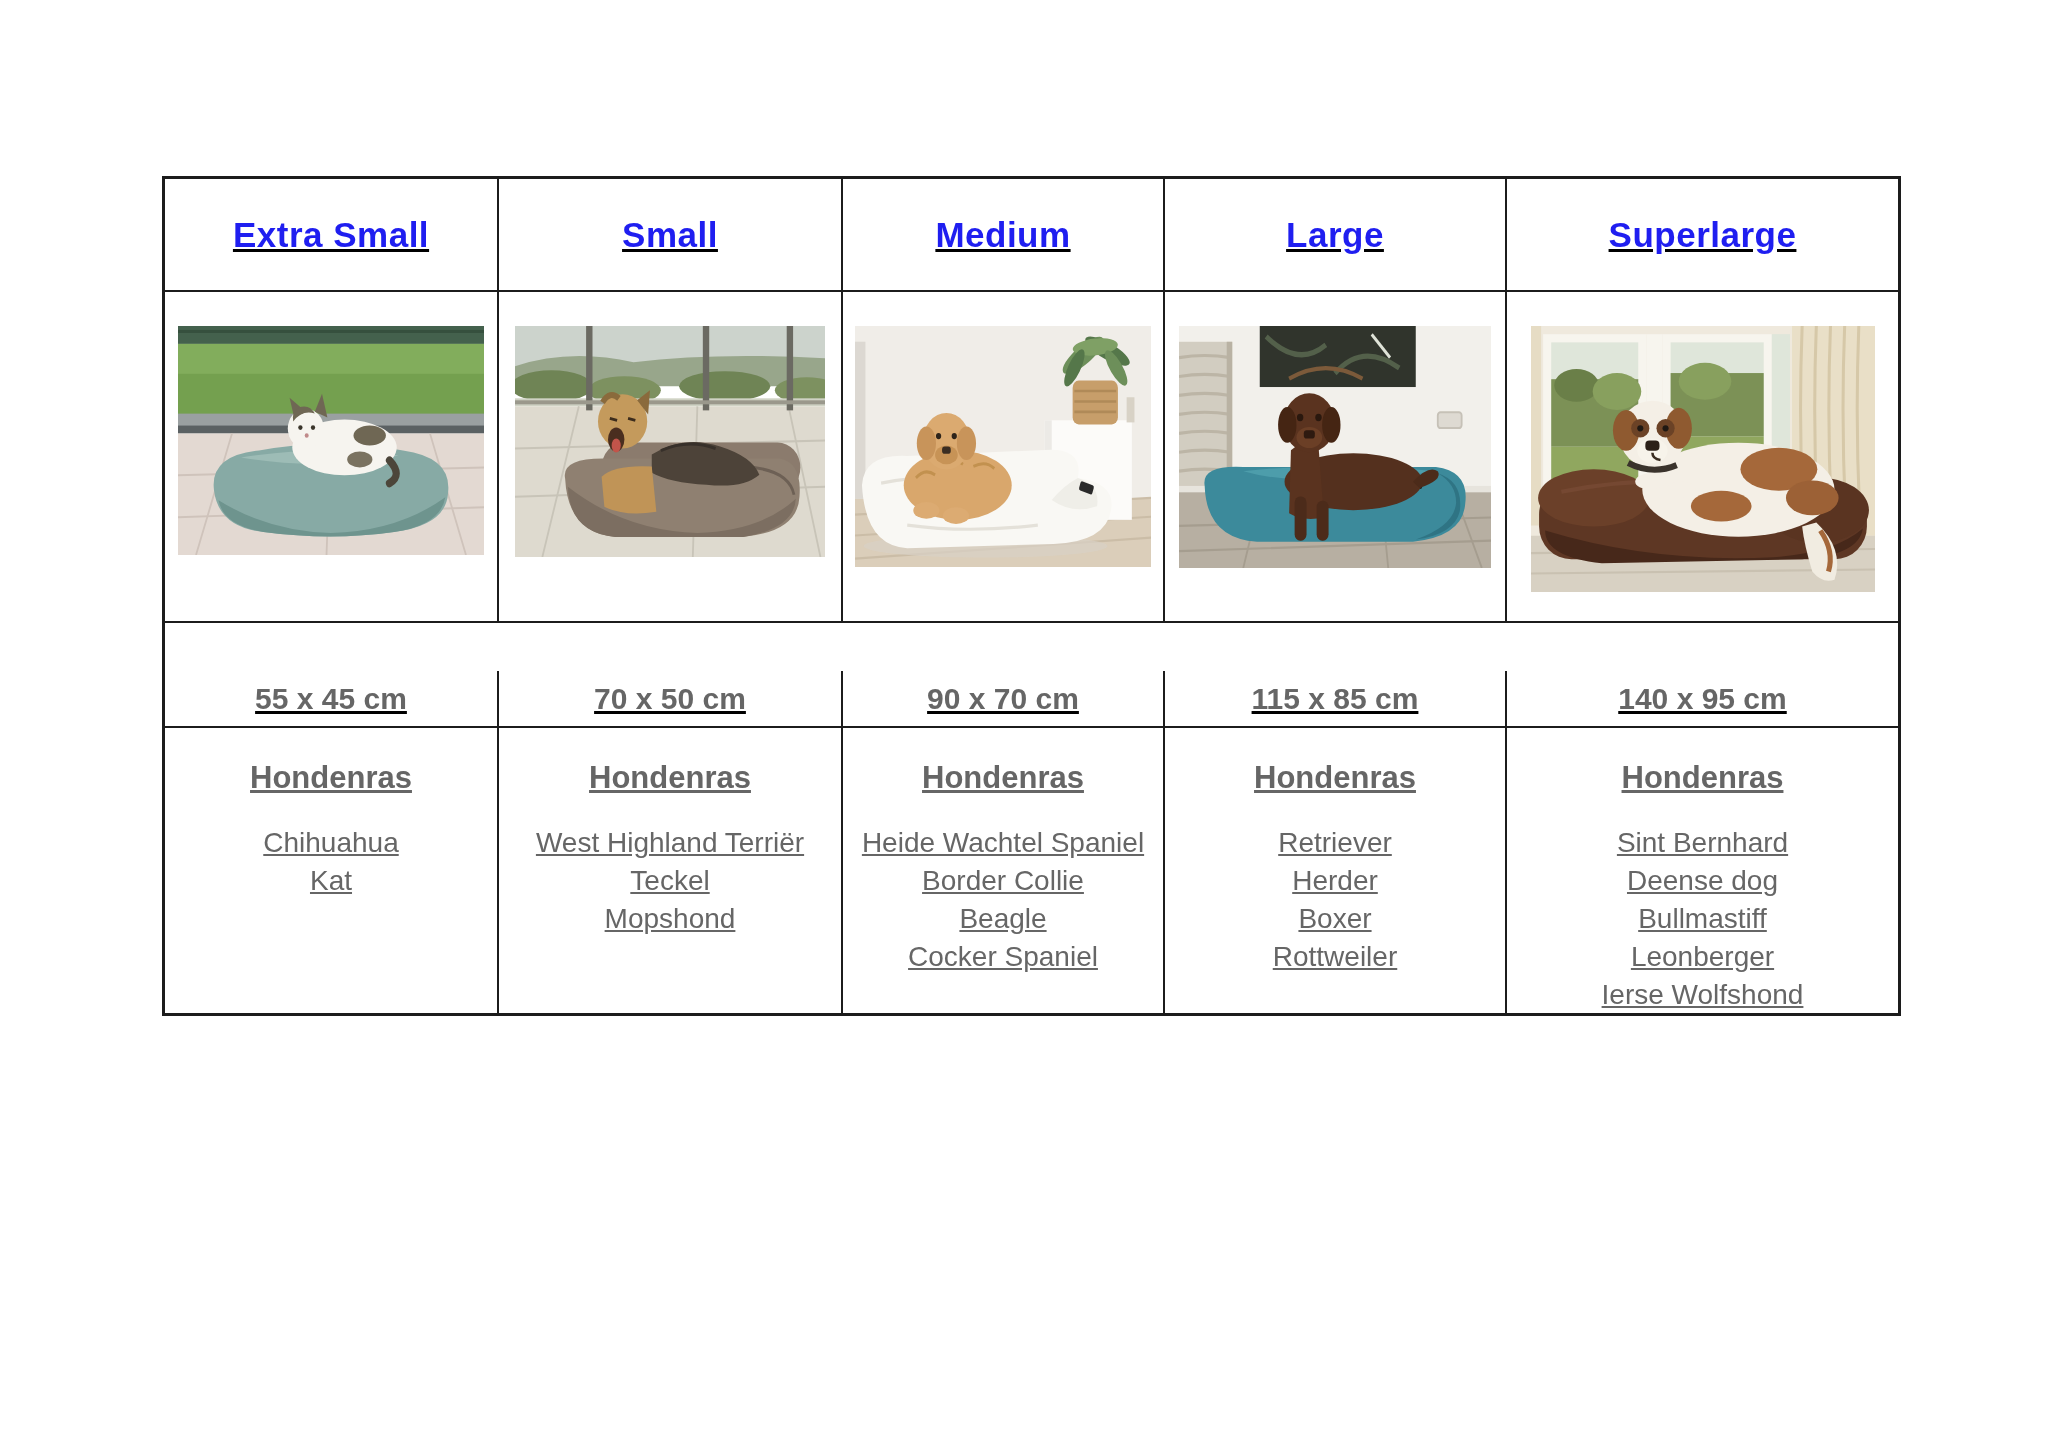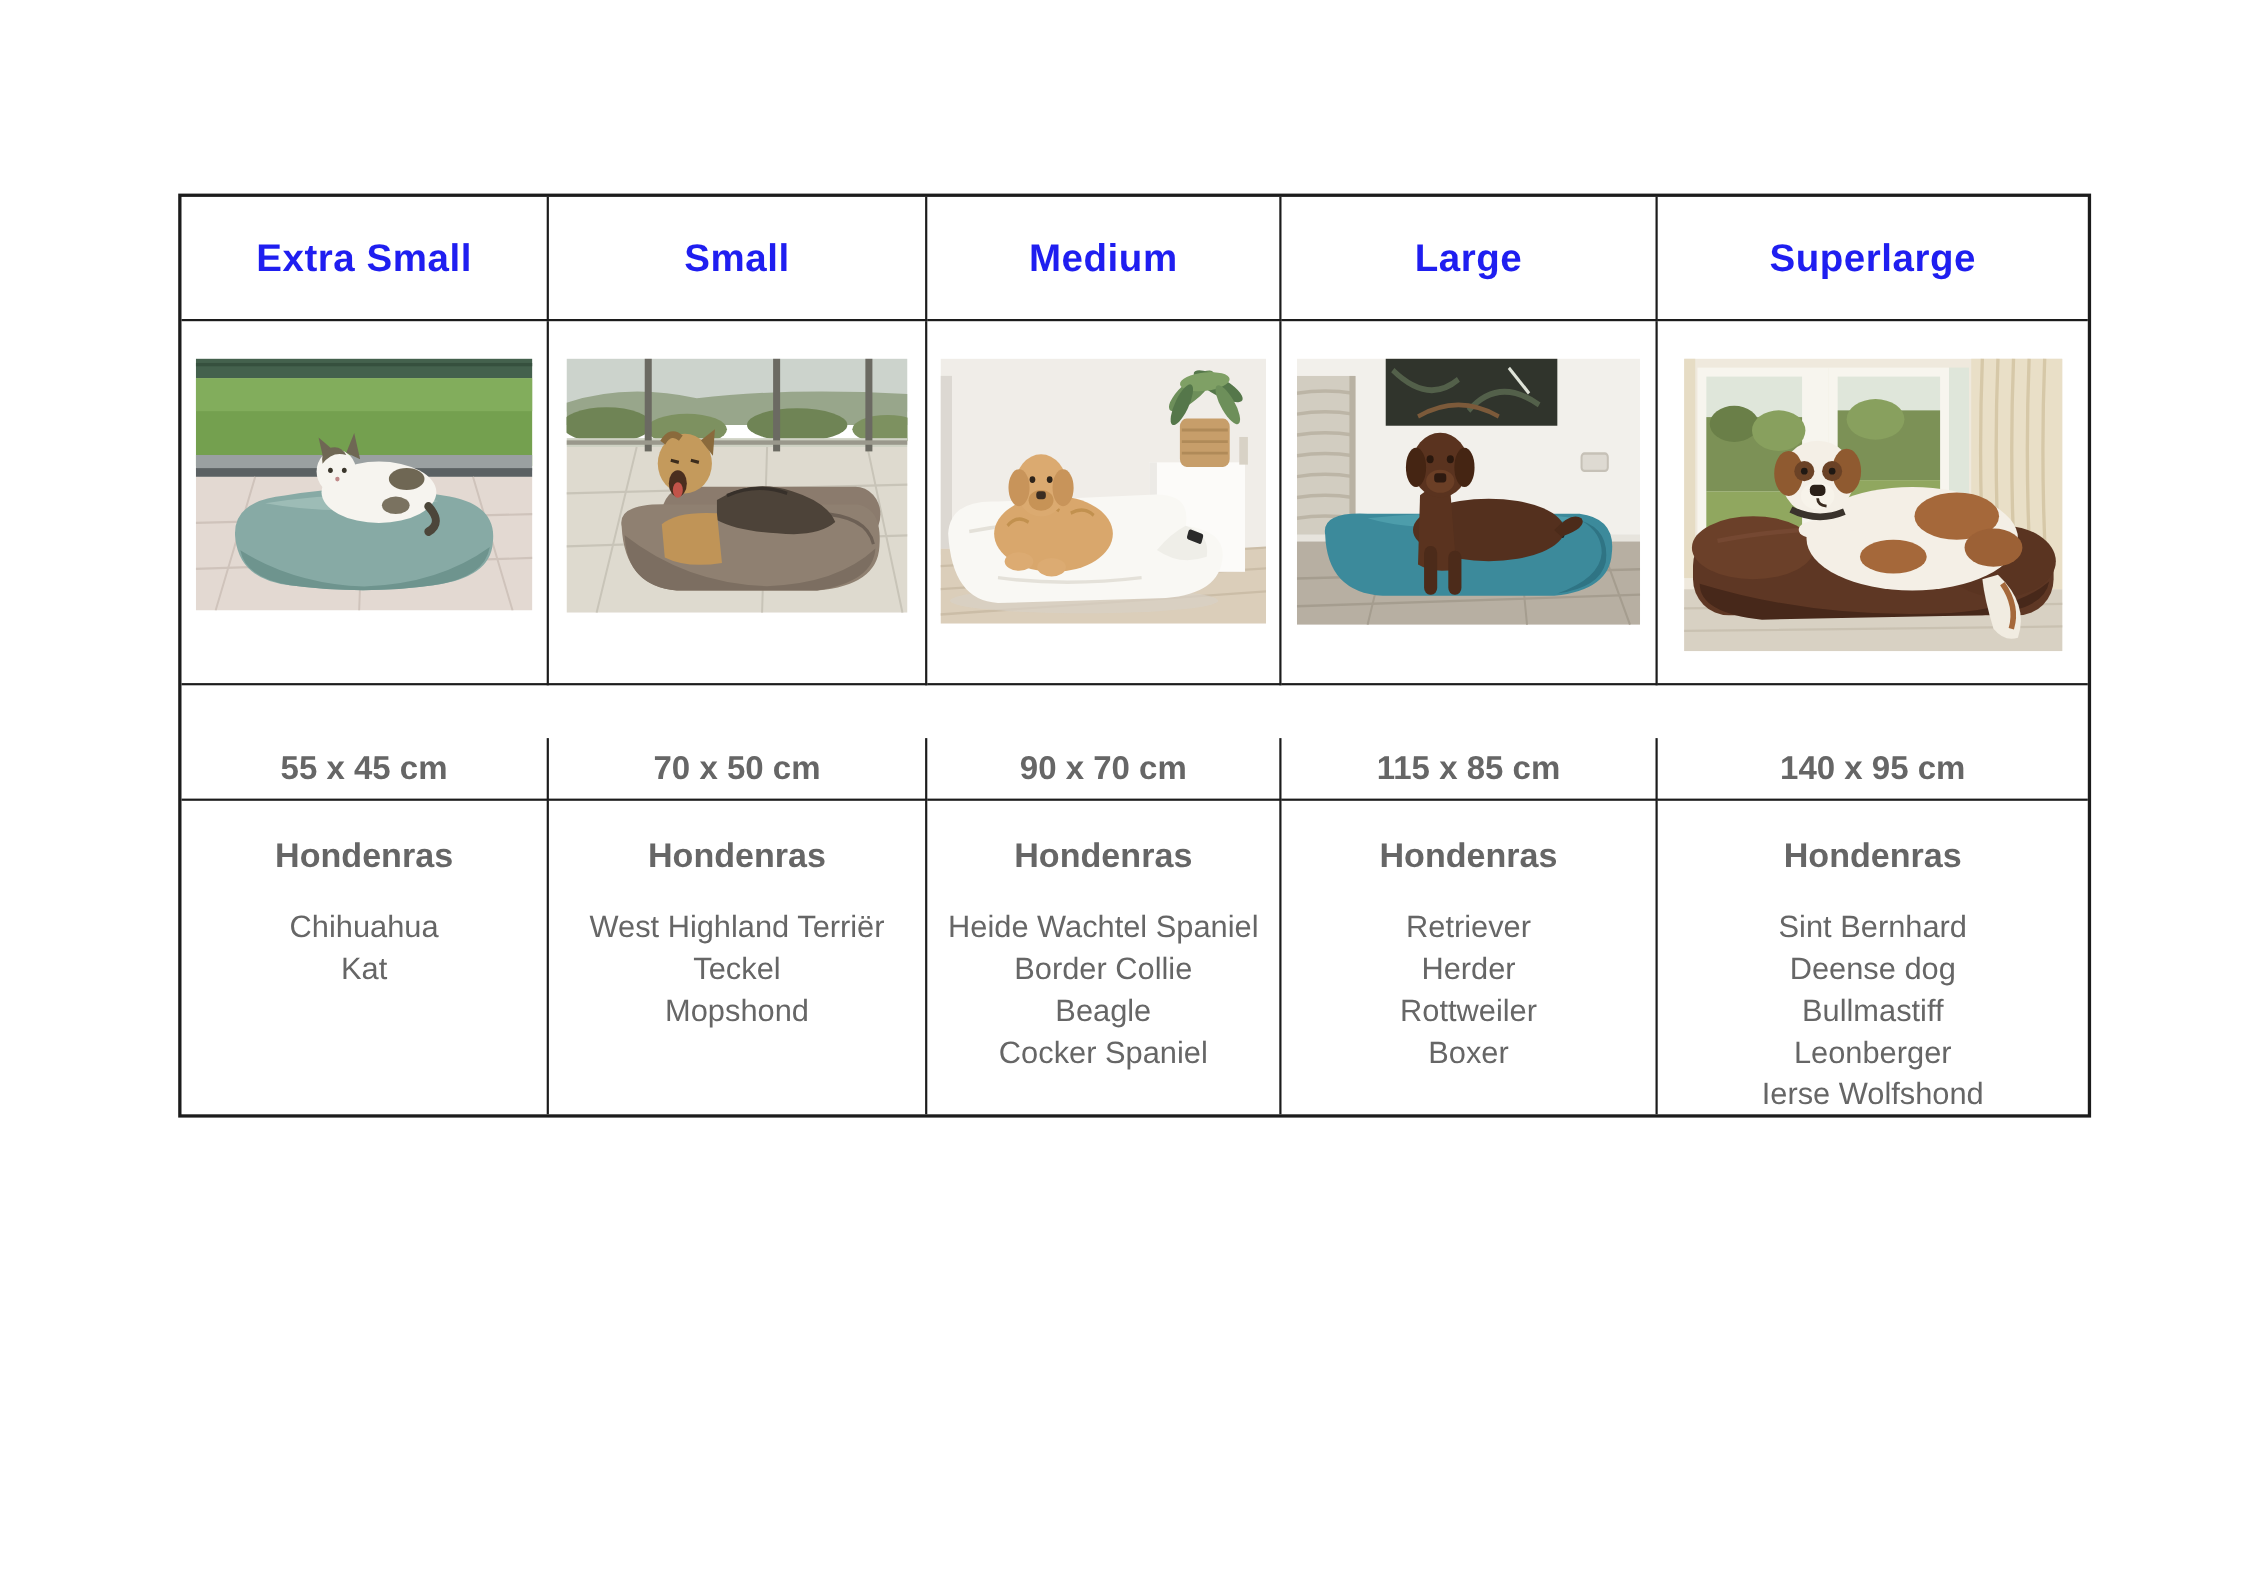--- a/index.html
+++ b/index.html
@@ -23,20 +23,21 @@
     border:3px solid var(--border);
     display:grid;
     grid-template-columns:334px 344px 322px 342px 391px;
     grid-template-rows:113px 331px 105px 285px;
     background:#fff;
   }
   .cell{
     border-right:2px solid var(--border);
     border-bottom:2px solid var(--border);
     overflow:hidden;
+    text-decoration:underline;
   }
   .cell.last-col{border-right:none;}
   .cell.last-row{border-bottom:none;}
   .header-cell{
     display:flex;align-items:center;justify-content:center;
   }
   .header-cell span{
     color:var(--header-text);
     font-size:35px;font-weight:bold;
     letter-spacing:.5px;
@@ -352,22 +353,22 @@
           <div class="list-line">Border Collie</div>
           <div class="list-line">Beagle</div>
           <div class="list-line">Cocker Spaniel</div>
         </div>
     </div>
     <div class="cell breeds-cell last-row">
       <div class="breeds-heading">Hondenras</div>
       <div class="breeds-list">
           <div class="list-line">Retriever</div>
           <div class="list-line">Herder</div>
+          <div class="list-line">Boxer</div>
           <div class="list-line">Rottweiler</div>
-          <div class="list-line">Boxer</div>
         </div>
     </div>
     <div class="cell breeds-cell last-row last-col">
       <div class="breeds-heading">Hondenras</div>
       <div class="breeds-list">
           <div class="list-line">Sint Bernhard</div>
           <div class="list-line">Deense dog</div>
           <div class="list-line">Bullmastiff</div>
           <div class="list-line">Leonberger</div>
           <div class="list-line">Ierse Wolfshond</div>

